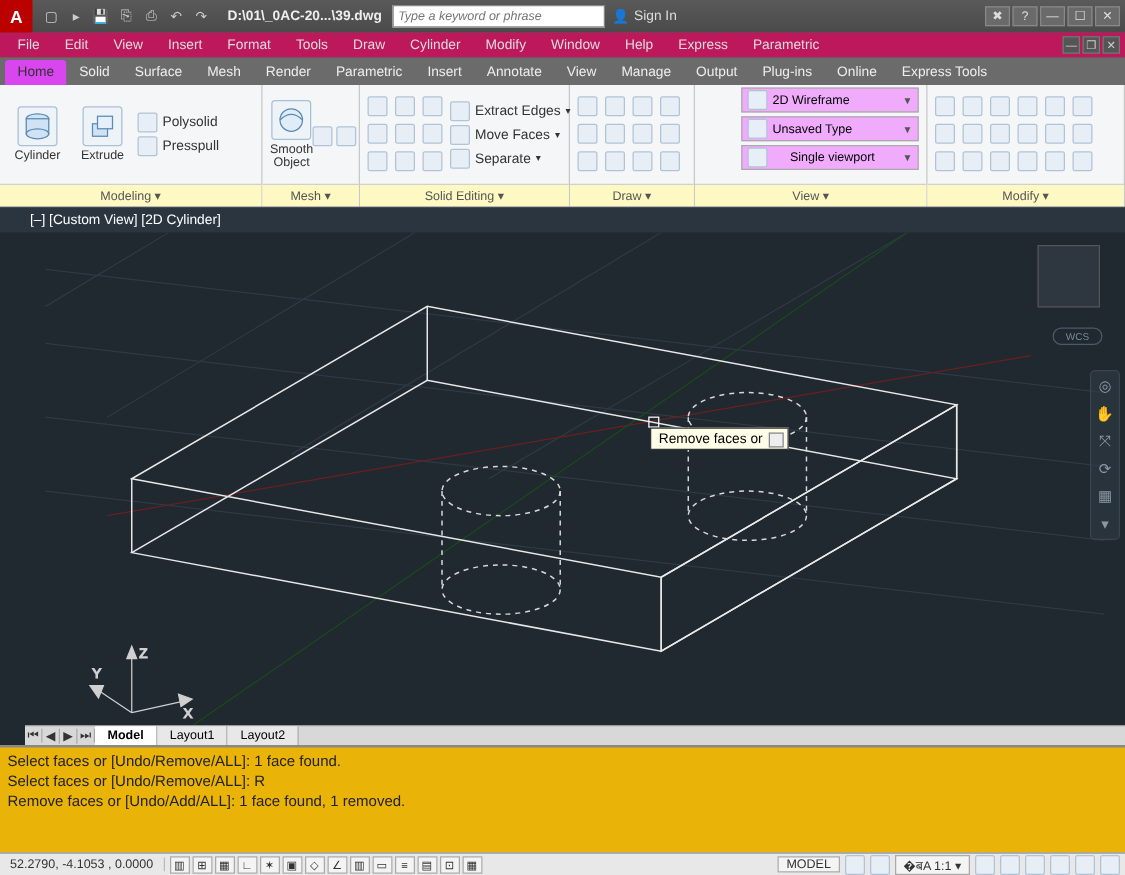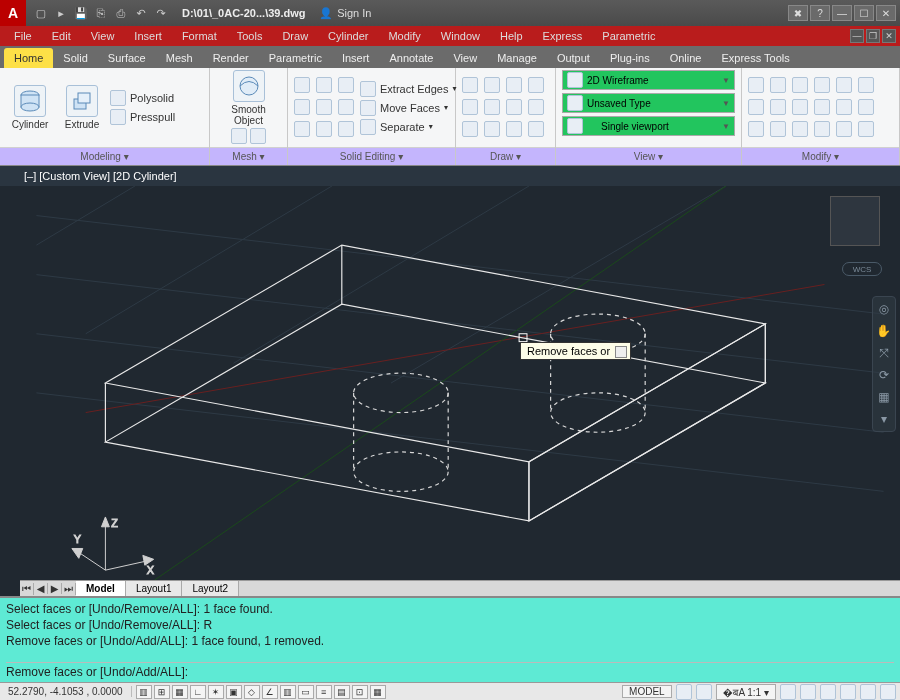--- a/index.html
+++ b/index.html
@@ -10,42 +10,42 @@
 .app-icon { width: 26px; height: 26px; background: #b00; display: flex; align-items: center; justify-content: center; color: #fff; font-weight: bold; font-size: 14px; margin-right: 2px; }
 .qat { display: flex; gap: 2px; padding: 0 4px; }
 .qat button { width: 18px; height: 18px; background: transparent; border: none; color: #ccc; font-size: 11px; cursor: pointer; }
 .title-text { flex: 0 0 auto; margin: 0 8px; color: #eee; max-width: 140px; overflow: hidden; white-space: nowrap; text-overflow: ellipsis; font-weight: bold; }
 .search-box { width: 170px; height: 18px; background: #fff; border: 1px solid #888; font-size: 10px; padding: 0 4px; color: #888; font-style: italic; }
 .signin { margin-left: 6px; display: flex; align-items: center; gap: 4px; color: #ddd; }
 .win-controls { margin-left: auto; display: flex; gap: 2px; padding-right: 4px; }
 .win-controls button { width: 20px; height: 16px; background: #6a6a6a; border: 1px solid #888; color: #ddd; font-size: 10px; cursor: pointer; }
 
 
-.menubar { height: 20px; background: #b91c1c; display: flex; align-items: center; padding: 0 4px; }
+.menubar { height: 20px; background: #be185d; display: flex; align-items: center; padding: 0 4px; }
 .menubar span { color: #ddd; font-size: 11px; padding: 2px 10px; cursor: pointer; }
 .menubar .mini-controls { margin-left: auto; display: flex; gap: 2px; }
 .menubar .mini-controls button { width: 14px; height: 14px; background: #555; border: 1px solid #777; color: #ccc; font-size: 9px; cursor: pointer; }
 
 
 .ribbon-tabs { height: 22px; background: #6b6b6b; display: flex; align-items: flex-end; padding-left: 4px; }
 .ribbon-tabs span { font-size: 11px; color: #eee; padding: 4px 10px; cursor: pointer; }
-.ribbon-tabs span.active { background: #fde047; color: #333; border-radius: 3px 3px 0 0; }
+.ribbon-tabs span.active { background: #d946ef; color: #333; border-radius: 3px 3px 0 0; }
 
 
 .ribbon { height: 98px; background: #f5f6f7; display: flex; border-bottom: 1px solid #888; }
 .panel { border-right: 1px solid #c8c8c8; display: flex; flex-direction: column; }
 .panel-body { flex: 1; display: flex; align-items: center; padding: 2px 6px; gap: 4px; }
-.panel-title { height: 18px; background: #c4b5fd; border-top: 1px solid #d0d0d0; font-size: 10px; color: #555; display: flex; align-items: center; justify-content: center; cursor: pointer; }
+.panel-title { height: 18px; background: #fef9c3; border-top: 1px solid #d0d0d0; font-size: 10px; color: #555; display: flex; align-items: center; justify-content: center; cursor: pointer; }
 .big-btn { display: flex; flex-direction: column; align-items: center; justify-content: center; width: 48px; font-size: 10px; color: #333; cursor: pointer; gap: 2px; }
 .big-btn .icon32 { width: 32px; height: 32px; background: #eef3f7; border: 1px solid #a8c0d8; border-radius: 3px; display: flex; align-items: center; justify-content: center; }
 .stack { display: flex; flex-direction: column; gap: 3px; font-size: 11px; color: #333; }
 .stack-row { display: flex; align-items: center; gap: 4px; cursor: pointer; white-space: nowrap; }
 .icon16 { width: 16px; height: 16px; background: #e8eef5; border: 1px solid #b0c4d8; border-radius: 2px; display: inline-block; }
 .grid-icons { display: grid; grid-template-columns: repeat(3,18px); grid-auto-rows: 18px; gap: 4px; }
-.combo { height: 20px; border: 1px solid #aaa; background: #22c55e; font-size: 10px; padding: 0 4px; display: flex; align-items: center; justify-content: space-between; cursor: pointer; }
+.combo { height: 20px; border: 1px solid #aaa; background: #f0abfc; font-size: 10px; padding: 0 4px; display: flex; align-items: center; justify-content: space-between; cursor: pointer; margin-left: 31px; }
 .combo-arrow { font-size: 8px; color: #555; margin-left: 4px; }
 
 
 .drawing-area { position: absolute; top: 166px; left: 0; right: 0; bottom: 104px; background: #202830; }
 .vp-title { position: absolute; top: 0; left: 0; right: 0; height: 20px; background: #2a3540; color: #fff; font-size: 11px; display: flex; align-items: center; padding-left: 24px; }
 .vp-icon { position: absolute; left: 2px; top: 2px; width: 16px; height: 16px; border: 1px solid #6a7a8a; background: #1a2530; }
 .canvas { position: absolute; top: 20px; left: 20px; right: 0; bottom: 16px; }
 .canvas svg { width: 100%; height: 100%; }
 .tooltip { position: absolute; background: #fdfde8; border: 1px solid #333; font-size: 11px; padding: 2px 20px 2px 6px; color: #000; }
 .tooltip::after { content: ""; position: absolute; right: 3px; top: 3px; width: 10px; height: 10px; border: 1px solid #888; background: #eee; }
@@ -56,21 +56,21 @@
 .navbar { position: absolute; right: 4px; top: 130px; width: 24px; background: rgba(50,60,70,.55); border: 1px solid #3a4550; border-radius: 4px; display: flex; flex-direction: column; align-items: center; padding: 4px 0; gap: 6px; }
 .navbar div { width: 16px; height: 16px; color: #8a98a5; font-size: 12px; display: flex; align-items: center; justify-content: center; cursor: pointer; }
 
 
 .layout-tabs { height: 16px; background: #d8d8d8; border-top: 1px solid #999; display: flex; align-items: center; font-size: 10px; }
 .layout-tabs .nav-btn { width: 14px; text-align: center; color: #333; cursor: pointer; border-right: 1px solid #aaa; }
 .layout-tabs .tab { padding: 0 10px; border-right: 1px solid #aaa; cursor: pointer; background: #e8e8e8; height: 100%; display: flex; align-items: center; }
 .layout-tabs .tab.active { background: #fff; font-weight: bold; }
 
 
-.cmdline { position: absolute; bottom: 18px; left: 0; right: 0; height: 86px; background: #5eead4; border-top: 2px solid #888; font-family: "Consolas","Courier New",monospace; font-size: 12px; color: #222; padding: 3px 6px; display: flex; flex-direction: column; }
+.cmdline { position: absolute; bottom: 18px; left: 0; right: 0; height: 86px; background: #eab308; border-top: 2px solid #888; font-family: "Consolas","Courier New",monospace; font-size: 12px; color: #222; padding: 3px 6px; display: flex; flex-direction: column; }
 .cmdline .hist { flex: 1; overflow: hidden; }
 .cmdline .hist div { white-space: pre; line-height: 1.35; }
 .cmdline .input-row { border-top: 1px solid #bbb; padding-top: 2px; margin-top: 2px; }
 
 
 .statusbar { position: absolute; bottom: 0; left: 0; right: 0; height: 18px; background: #e8e8e8; border-top: 1px solid #999; display: flex; align-items: center; font-size: 10px; color: #333; }
 .statusbar .coords { padding: 0 8px; border-right: 1px solid #bbb; }
 .statusbar .sb-icons { display: flex; gap: 2px; padding: 0 4px; }
 .statusbar .sb-icons span { width: 16px; height: 14px; border: 1px solid #aaa; background: #f4f4f4; display: flex; align-items: center; justify-content: center; font-size: 9px; cursor: pointer; }
 .statusbar .right { margin-left: auto; display: flex; align-items: center; gap: 4px; padding-right: 4px; }
@@ -84,20 +84,21 @@
   <div class="qat">
     <button>▢</button>
     <button>▸</button>
     <button>💾</button>
     <button>⎘</button>
     <button>⎙</button>
     <button>↶</button>
     <button>↷</button>
   </div>
   <div class="title-text">D:\01\_0AC-20...\39.dwg</div>
+  <input class="search-box" placeholder="Type a keyword or phrase" style="">
   <div class="signin">
     <span>👤</span>
     <span>Sign In</span>
   </div>
   <div class="win-controls">
     <button>✖</button>
     <button>?</button>
     <button>—</button>
     <button>☐</button>
     <button>✕</button>
@@ -173,21 +174,21 @@
         <div class="stack-row">
             <span class="icon16"></span>
             <span>Presspull</span>
           </div>
       </div>
     </div>
     <div class="panel-title">Modeling ▾</div>
   </div>
 
   <div class="panel" style="width:78px">
-    <div class="panel-body" style="flex-direction:column;gap:0">
+    <div class="panel-body" style="gap:0">
       <div class="big-btn">
         <div class="icon32">
             <svg width="24" height="24">
               <circle cx="12" cy="12" r="9" fill="#e0ecf7" stroke="#5a8ab8"></circle>
               <path d="M3 12 Q12 3 21 12" fill="none" stroke="#5a8ab8"></path>
             </svg>
           </div>
         <span style="text-align:center;line-height:1.1">Smooth Object</span>
       </div>
       <div style="display:flex;gap:3px;margin-top:2px">
@@ -383,21 +384,20 @@
     <div class="tab">Layout2</div>
   </div>
 </div>
 
 <div class="cmdline">
   <div class="hist">
     <div>Select faces or [Undo/Remove/ALL]: 1 face found.</div>
     <div>Select faces or [Undo/Remove/ALL]: R</div>
     <div>Remove faces or [Undo/Add/ALL]: 1 face found, 1 removed.</div>
   </div>
-  <div class="input-row">Remove faces or [Undo/Add/ALL]:</div>
 </div>
 
 <div class="statusbar">
   <div class="coords">52.2790, -4.1053 , 0.0000</div>
   <div class="sb-icons">
     <span>▥</span>
     <span>⊞</span>
     <span>▦</span>
     <span>∟</span>
     <span>✶</span>

